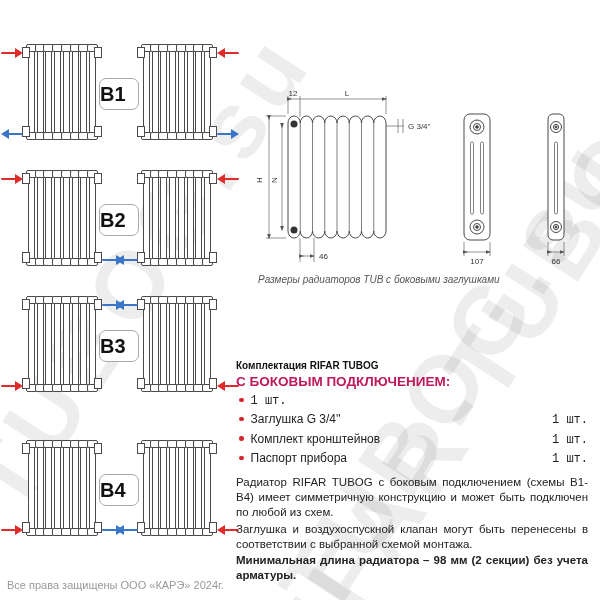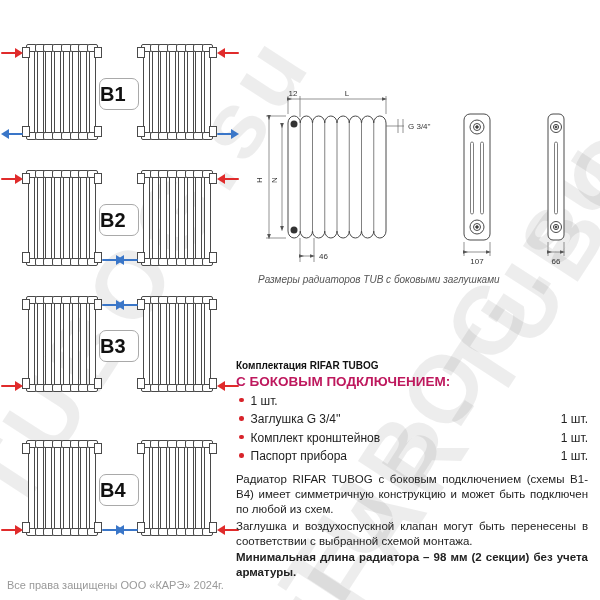--- a/index.html
+++ b/index.html
@@ -44,21 +44,21 @@
   .tech text{font-family:"Liberation Sans",sans-serif;font-size:8px;fill:#333;}
   .caption{position:absolute;left:258px;top:274px;font-size:10px;font-style:italic;color:#555;}
   
   .textblock{position:absolute;left:236px;top:360px;width:352px;}
   .tb-h1{font-size:10px;font-weight:800;color:#111;}
   .tb-h2{font-size:13.5px;font-weight:800;color:#be185d;margin-top:3px;}
   .pkg-row{display:flex;align-items:baseline;margin-top:4.5px;font-size:12px;color:#222;}
   .dot{width:4.5px;height:4.5px;border-radius:50%;background:#d8232a;margin:0 7px 1.5px 3px;
        align-self:center;flex:none;}
   .pkg-name{flex:1;}
-  .pkg-qty{flex:none;}
+  .pkg-qty{flex:none;font-family:Liberation Mono, monospace;}
   .note{margin-top:8px;font-size:8px;font-style:italic;color:#444;}
   .desc{margin-top:9px;font-size:11.5px;line-height:1.32;text-align:justify;color:#222;}
   .desc p{margin:0 0 1px 0;}
   .desc .bold{font-weight:800;}
   
   .footer{position:absolute;left:7px;top:579px;font-size:11px;color:#999;}
 </style>
 </head>
 <body>
 

